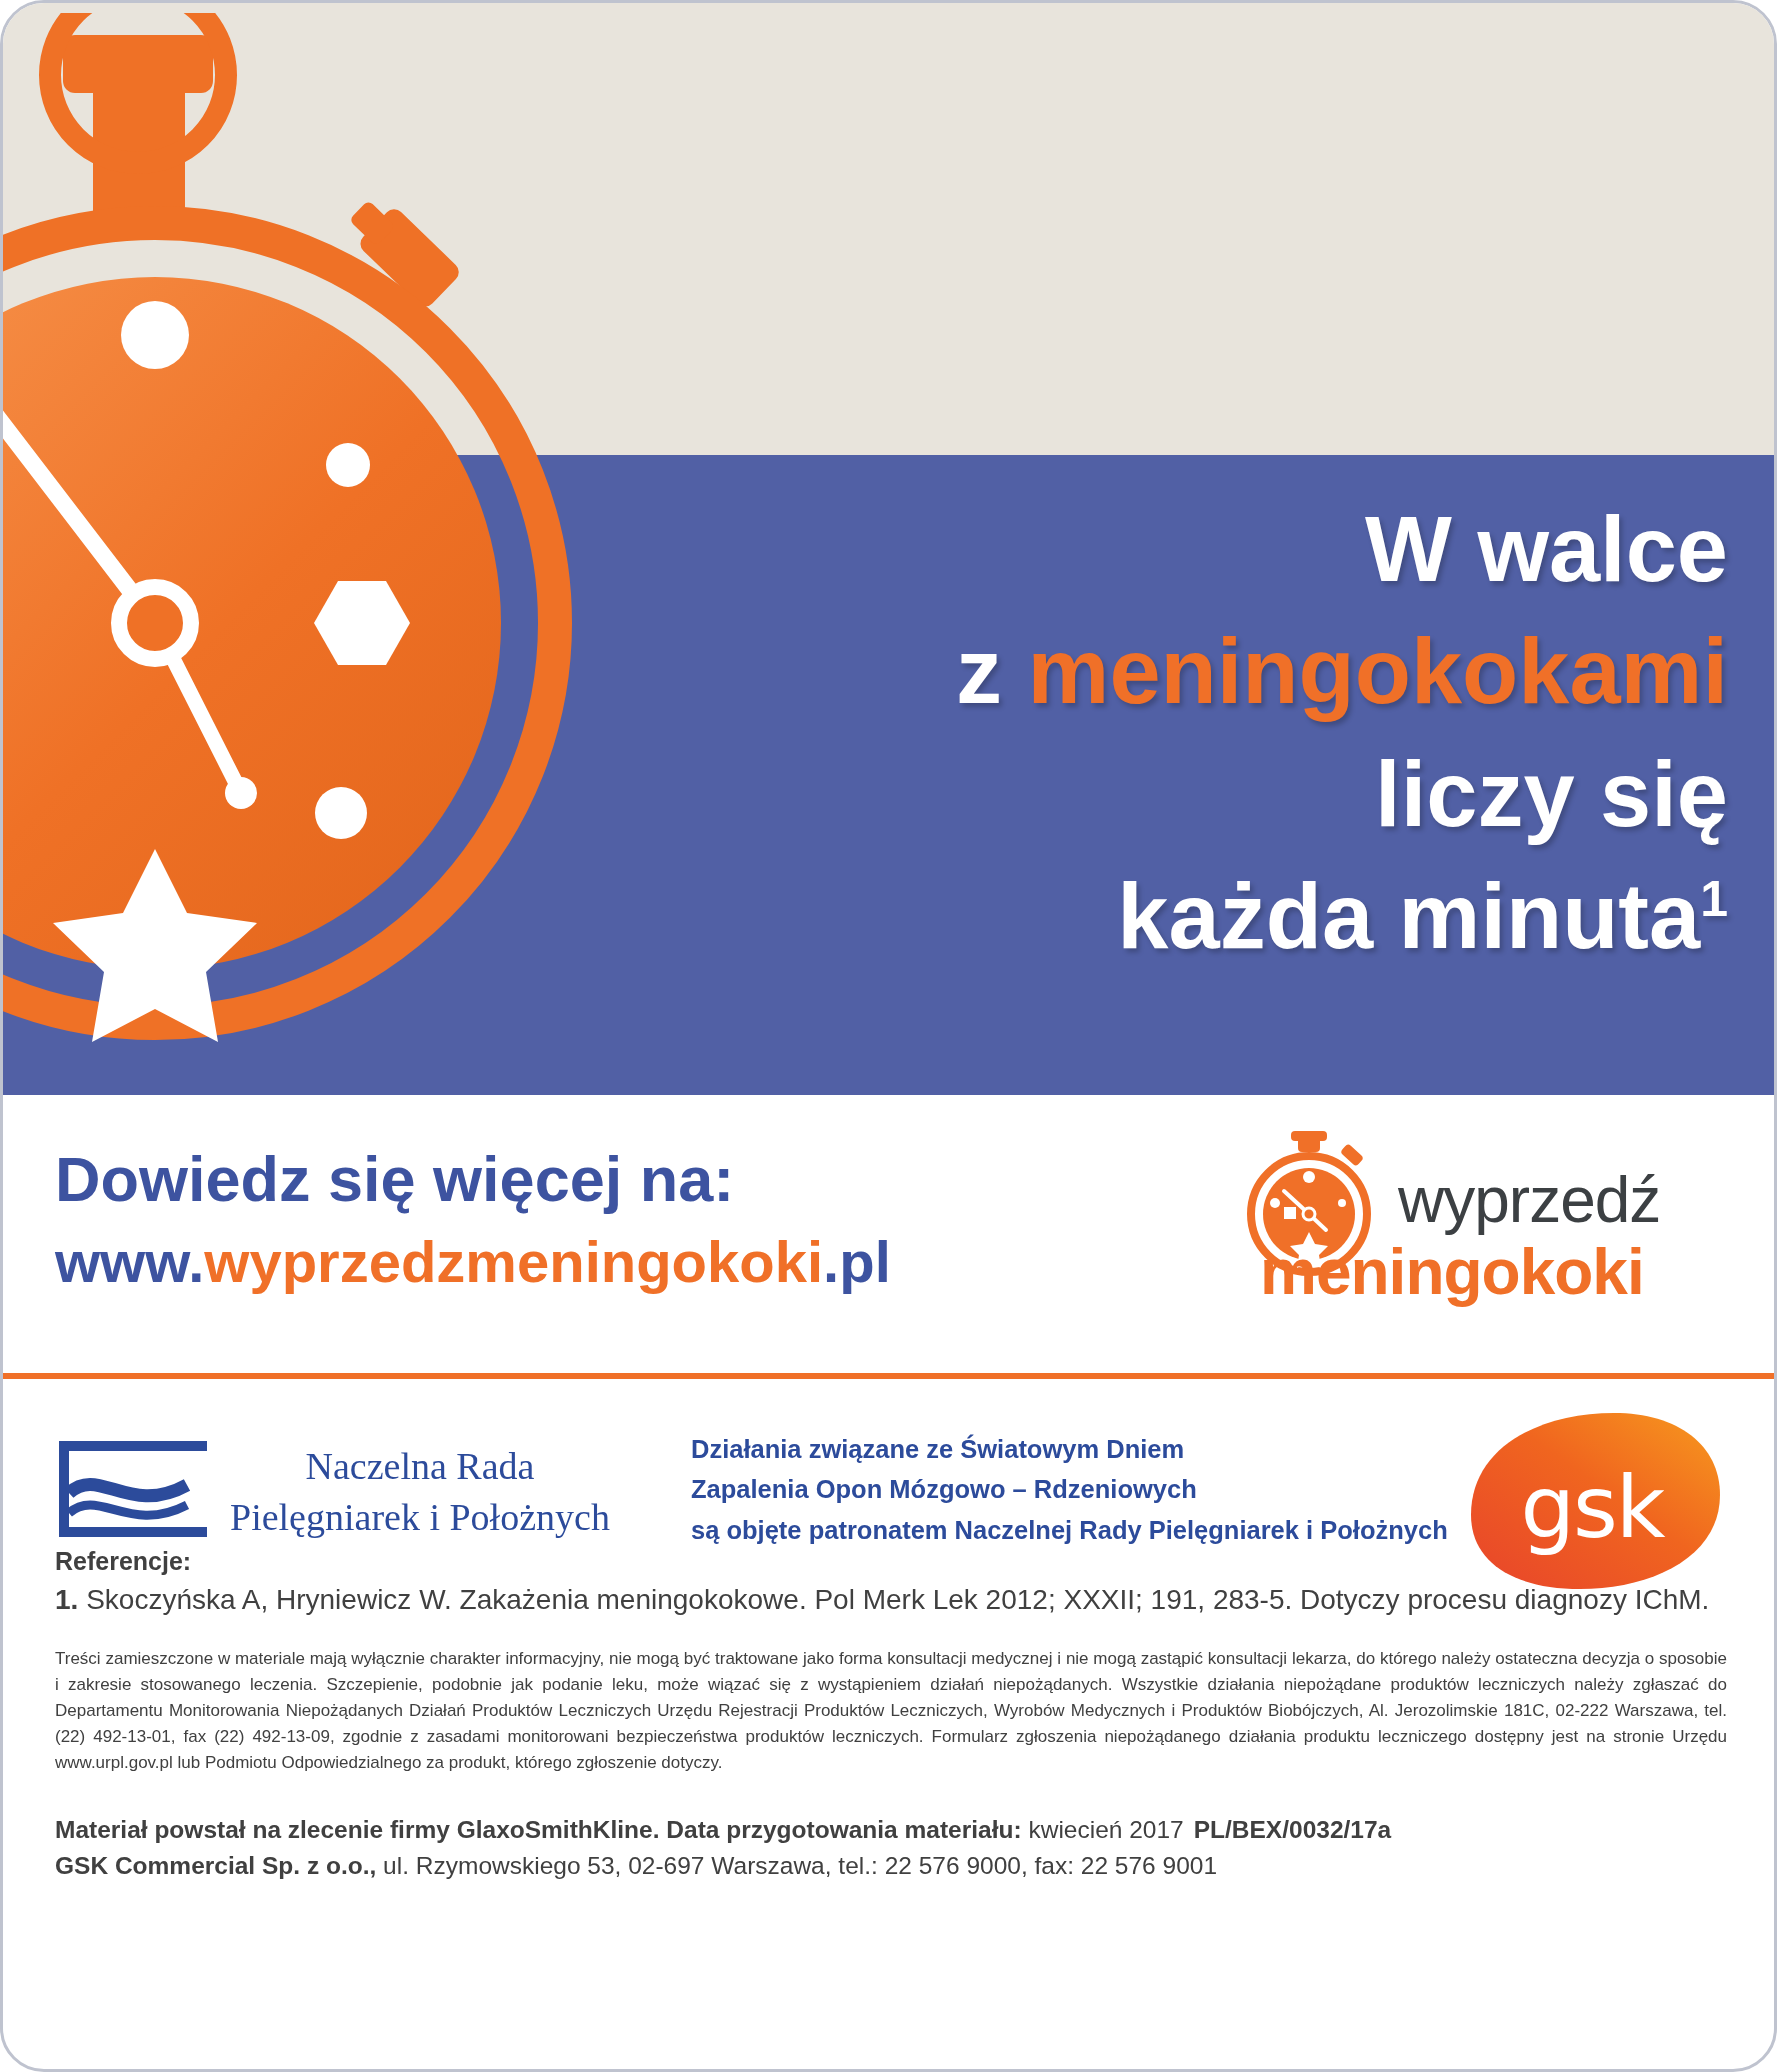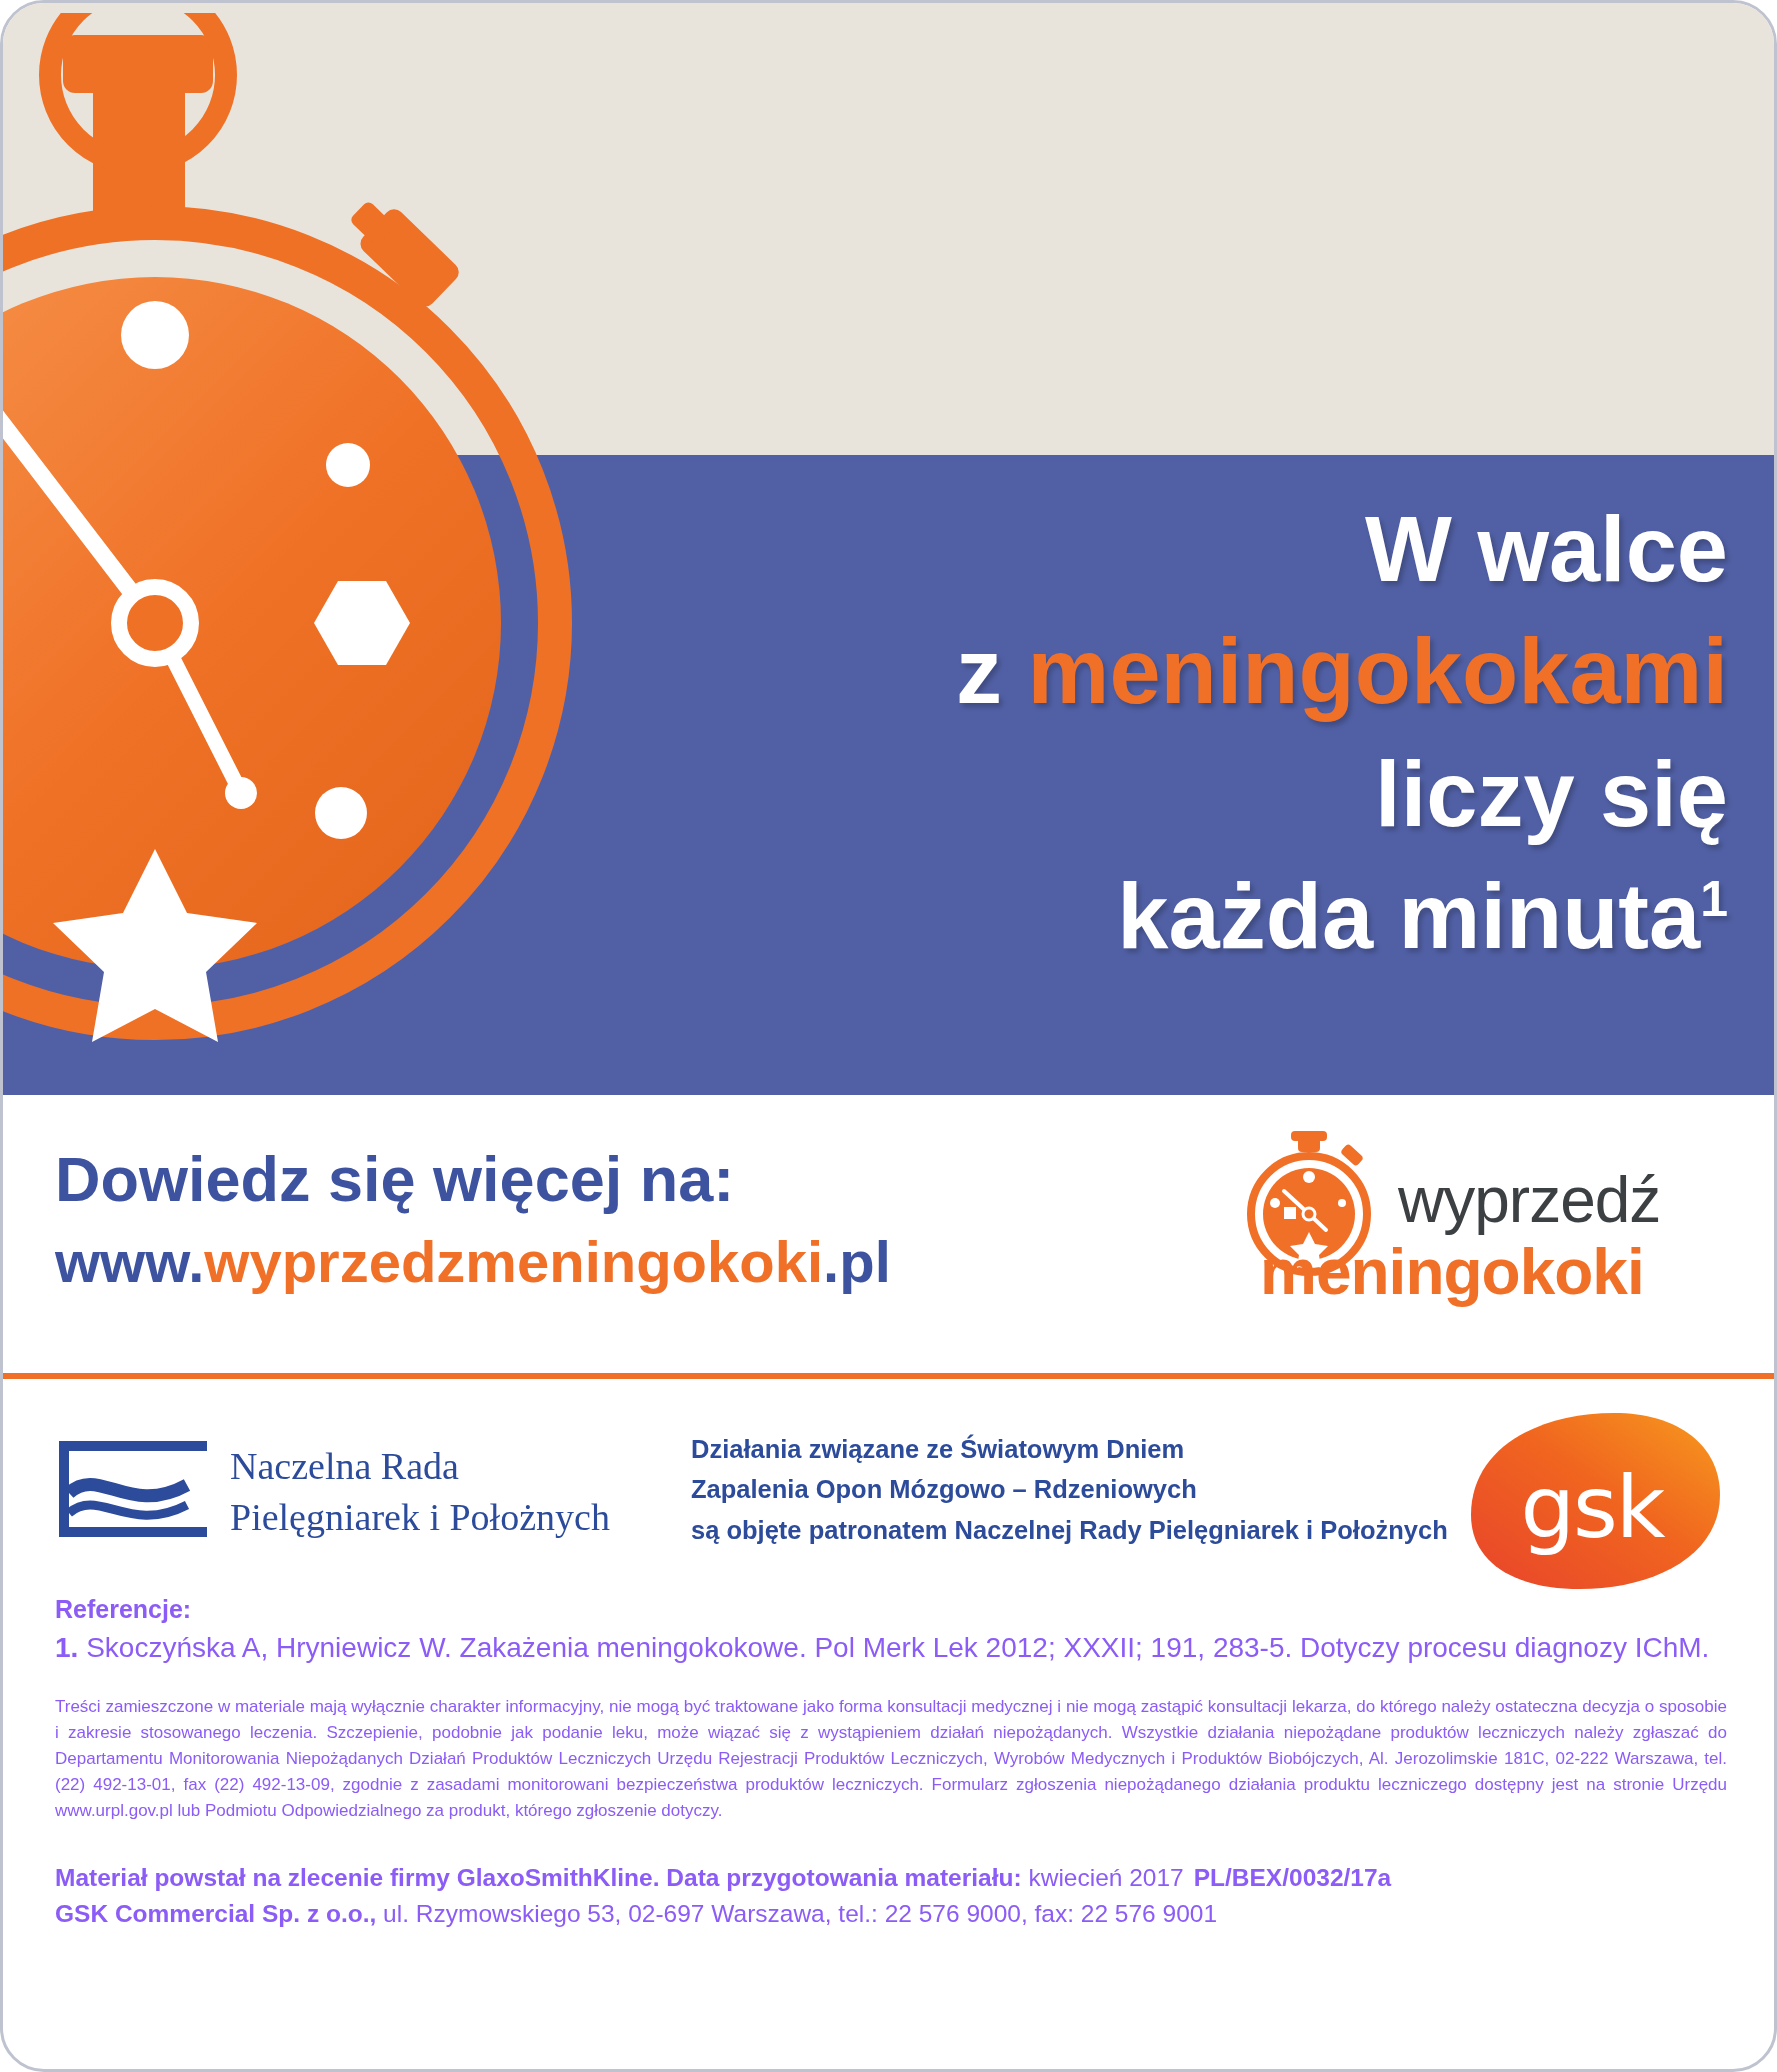--- a/index.html
+++ b/index.html
@@ -165,20 +165,21 @@
     top: 1400px;
     width: 100%;
     height: 200px;
   }
   .nrpip-logo {
     position: absolute;
     left: 52px;
     top: 28px;
     width: 560px;
     height: 120px;
+    text-align: center;
   }
   .nrpip-mark {
     position: absolute;
     left: 0;
     top: 4px;
     width: 160px;
     height: 108px;
   }
   .nrpip-text {
     position: absolute;
@@ -216,23 +217,23 @@
     font-size: 86px;
     font-weight: normal;
     letter-spacing: -2px;
     font-family: "DejaVu Sans", sans-serif;
   }
 
   
   .legal {
     position: absolute;
     left: 52px;
-    top: 1592px;
+    top: 1544px;
     width: 1672px;
-    color: #8b5cf6;
+    color: #404040;
   }
   .ref-title {
     font-size: 25px;
     font-weight: bold;
     margin-bottom: 6px;
   }
   .ref-item {
     font-size: 28px;
     line-height: 1.3;
   }

